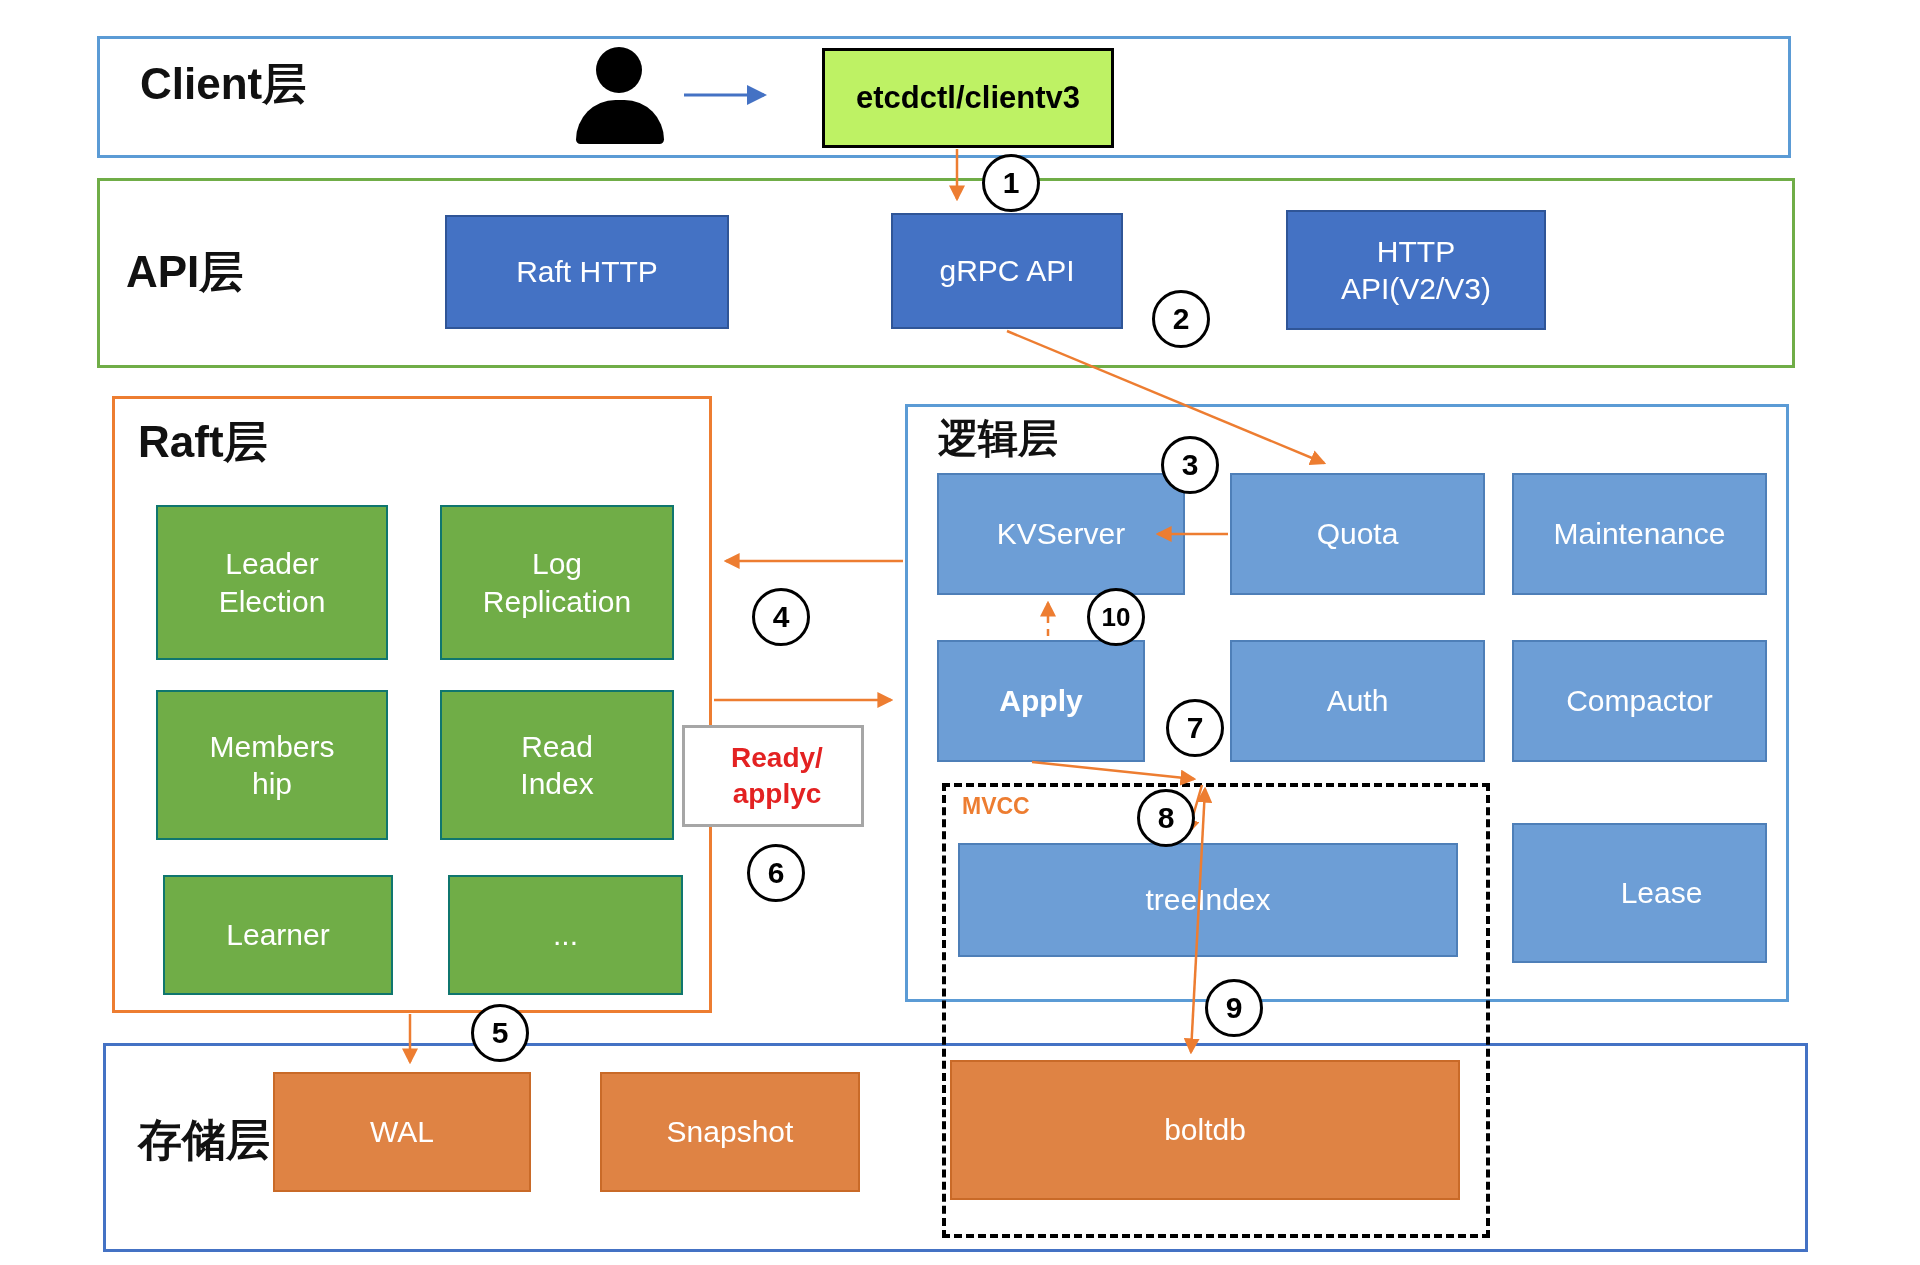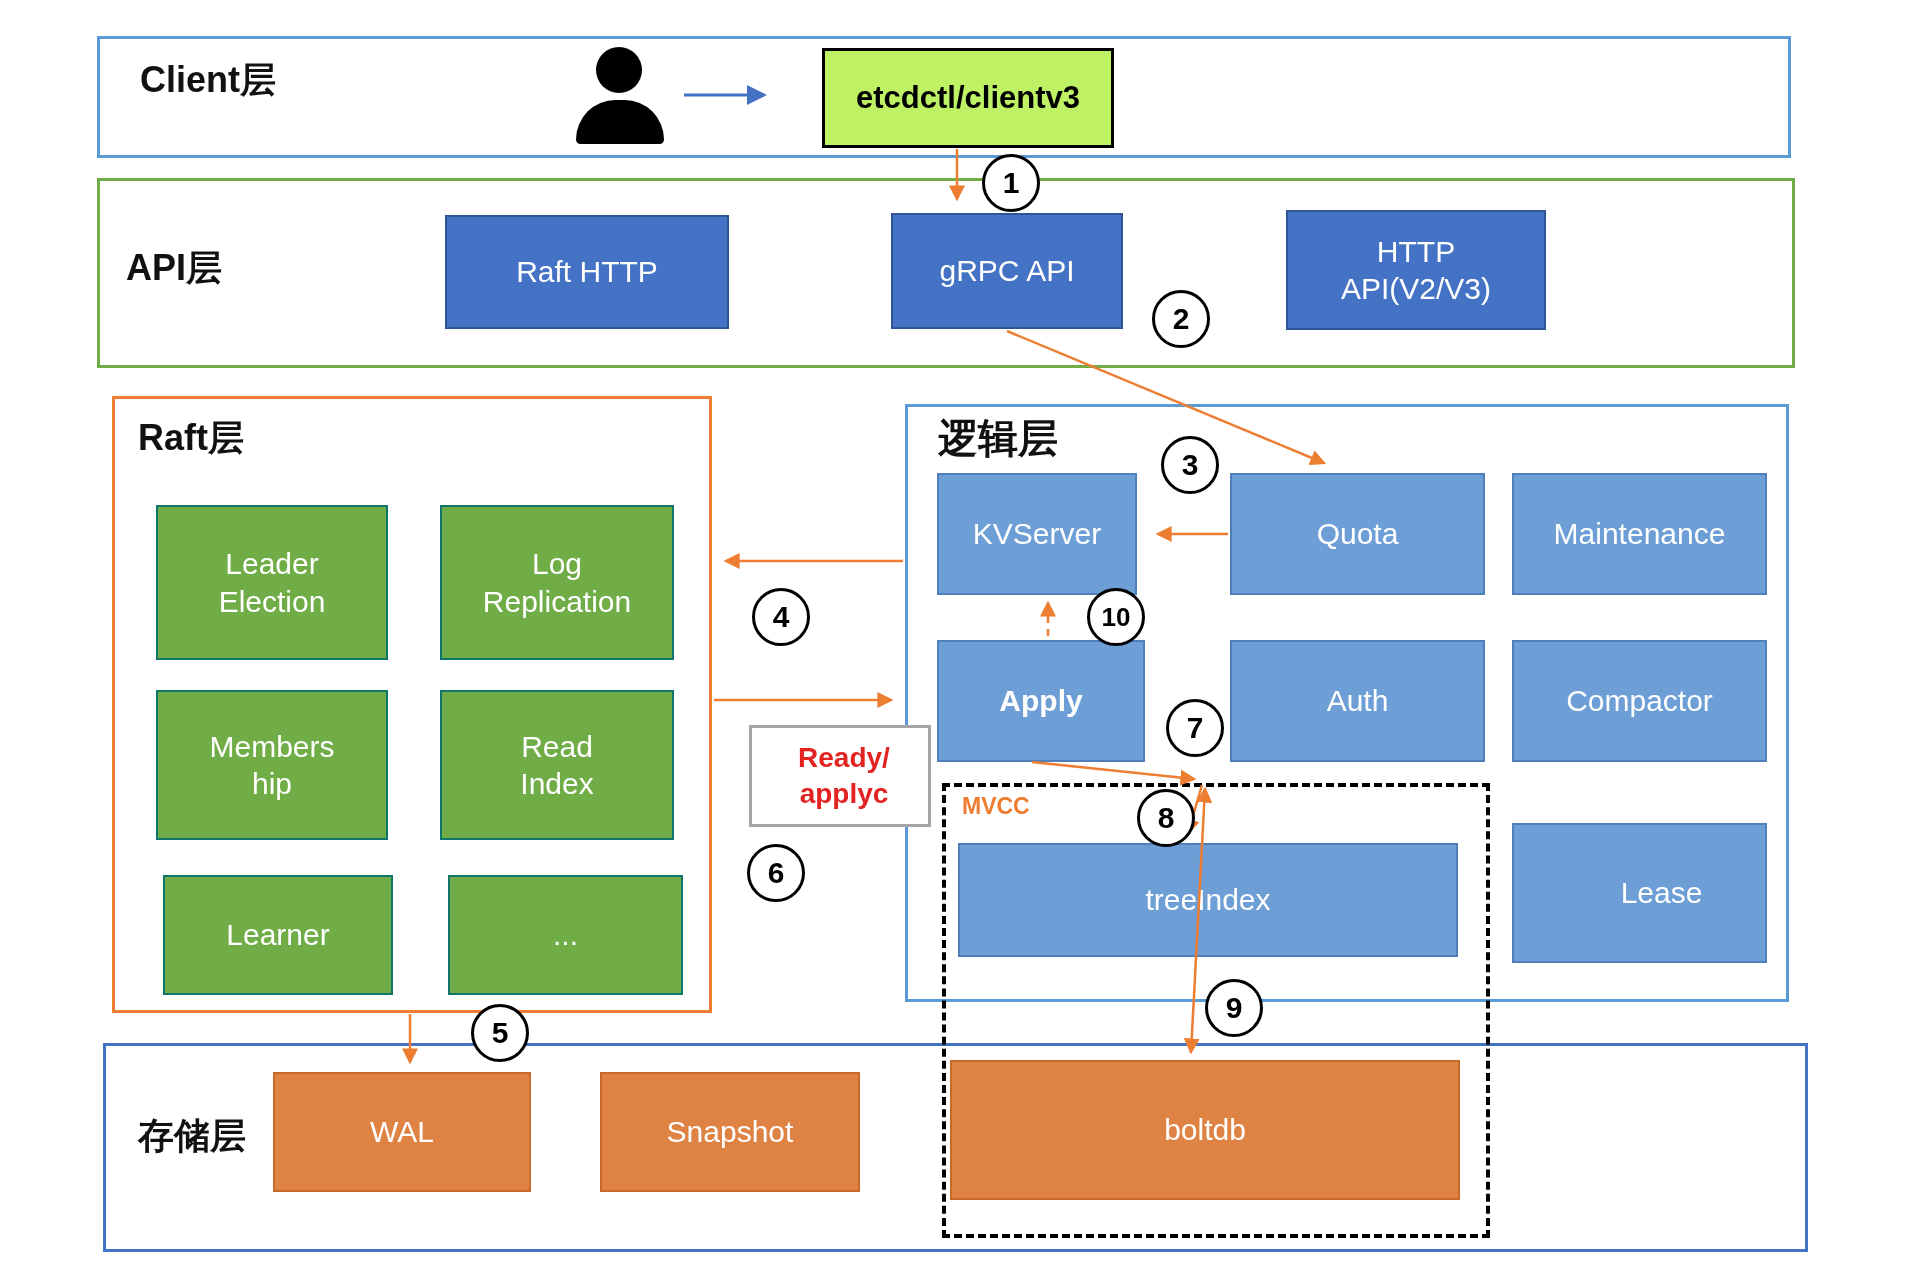--- a/index.html
+++ b/index.html
@@ -8,21 +8,21 @@
     font-family:"Liberation Sans","DejaVu Sans",sans-serif;
   }
   .abs{position:absolute;box-sizing:border-box;}
   .layer-frame{position:absolute;box-sizing:border-box;background:transparent;}
   .frame-client{border:3px solid var(--c-layer_blue,#5B9BD5);}
   .frame-api{border:3px solid var(--c-green,#70AD47);}
   .frame-raft{border:3px solid var(--c-orange,#ED7D31);}
   .frame-logic{border:3px solid var(--c-layer_blue,#5B9BD5);}
   .frame-storage{border:3px solid var(--c-blue_dark,#4472C4);}
   .layer-label{
-    position:absolute;font-size:36px;font-weight:600;color:#111;line-height:1.1;
+    position:absolute;font-size:44px;font-weight:600;color:#111;line-height:1.1;
     white-space:nowrap;
   }
   .node{
     position:absolute;box-sizing:border-box;display:flex;align-items:center;justify-content:center;
     text-align:center;color:#fff;font-size:30px;line-height:1.25;
   }
   .prewrap{white-space:pre-line;}
   .node-dkblue{background:var(--c-blue_dark,#4472C4);border:2px solid #2F5597;}
   .node-green{background:var(--c-green,#70AD47);border:2px solid #0f766e;}
   .node-ltblue{background:var(--c-blue_light,#6D9ED6);border:2px solid #4E7FB8;}
@@ -89,24 +89,24 @@
 Election</div>
   <div class="node node-green prewrap" style="left:440px;top:505px;width:234px;height:155px;">Log
 Replication</div>
   <div class="node node-green prewrap" style="left:156px;top:690px;width:232px;height:150px;">Members
 hip</div>
   <div class="node node-green prewrap" style="left:440px;top:690px;width:234px;height:150px;">Read
 Index</div>
   <div class="node node-green" style="left:163px;top:875px;width:230px;height:120px;">Learner</div>
   <div class="node node-green" style="left:448px;top:875px;width:235px;height:120px;">...</div>
 
-  <div class="channel-box prewrap" style="left:749px;top:725px;width:182px;height:102px;padding-left:8px;">Ready/
+  <div class="channel-box prewrap" style="left:682px;top:725px;width:182px;height:102px;padding-left:8px;">Ready/
 applyc</div>
 
-  <div class="node node-ltblue" style="left:937px;top:473px;width:200px;height:122px;">KVServer</div>
+  <div class="node node-ltblue" style="left:937px;top:473px;width:248px;height:122px;">KVServer</div>
   <div class="node node-ltblue" style="left:1230px;top:473px;width:255px;height:122px;">Quota</div>
   <div class="node node-ltblue node-sm" style="left:1512px;top:473px;width:255px;height:122px;">Maintenance</div>
   <div class="node node-ltblue" style="left:937px;top:640px;width:208px;height:122px;font-weight:bold;">Apply</div>
   <div class="node node-ltblue" style="left:1230px;top:640px;width:255px;height:122px;">Auth</div>
   <div class="node node-ltblue" style="left:1512px;top:640px;width:255px;height:122px;">Compactor</div>
   <div class="node node-ltblue" style="left:1512px;top:823px;width:255px;height:140px;padding-left:44px;">Lease</div>
 
   <div class="mvcc-box" style="left:942px;top:783px;width:548px;height:455px;"></div>
   <div class="mvcc-label" style="left:962px;top:793px;">MVCC</div>
   <div class="node node-ltblue" style="left:958px;top:843px;width:500px;height:114px;">treeIndex</div>

